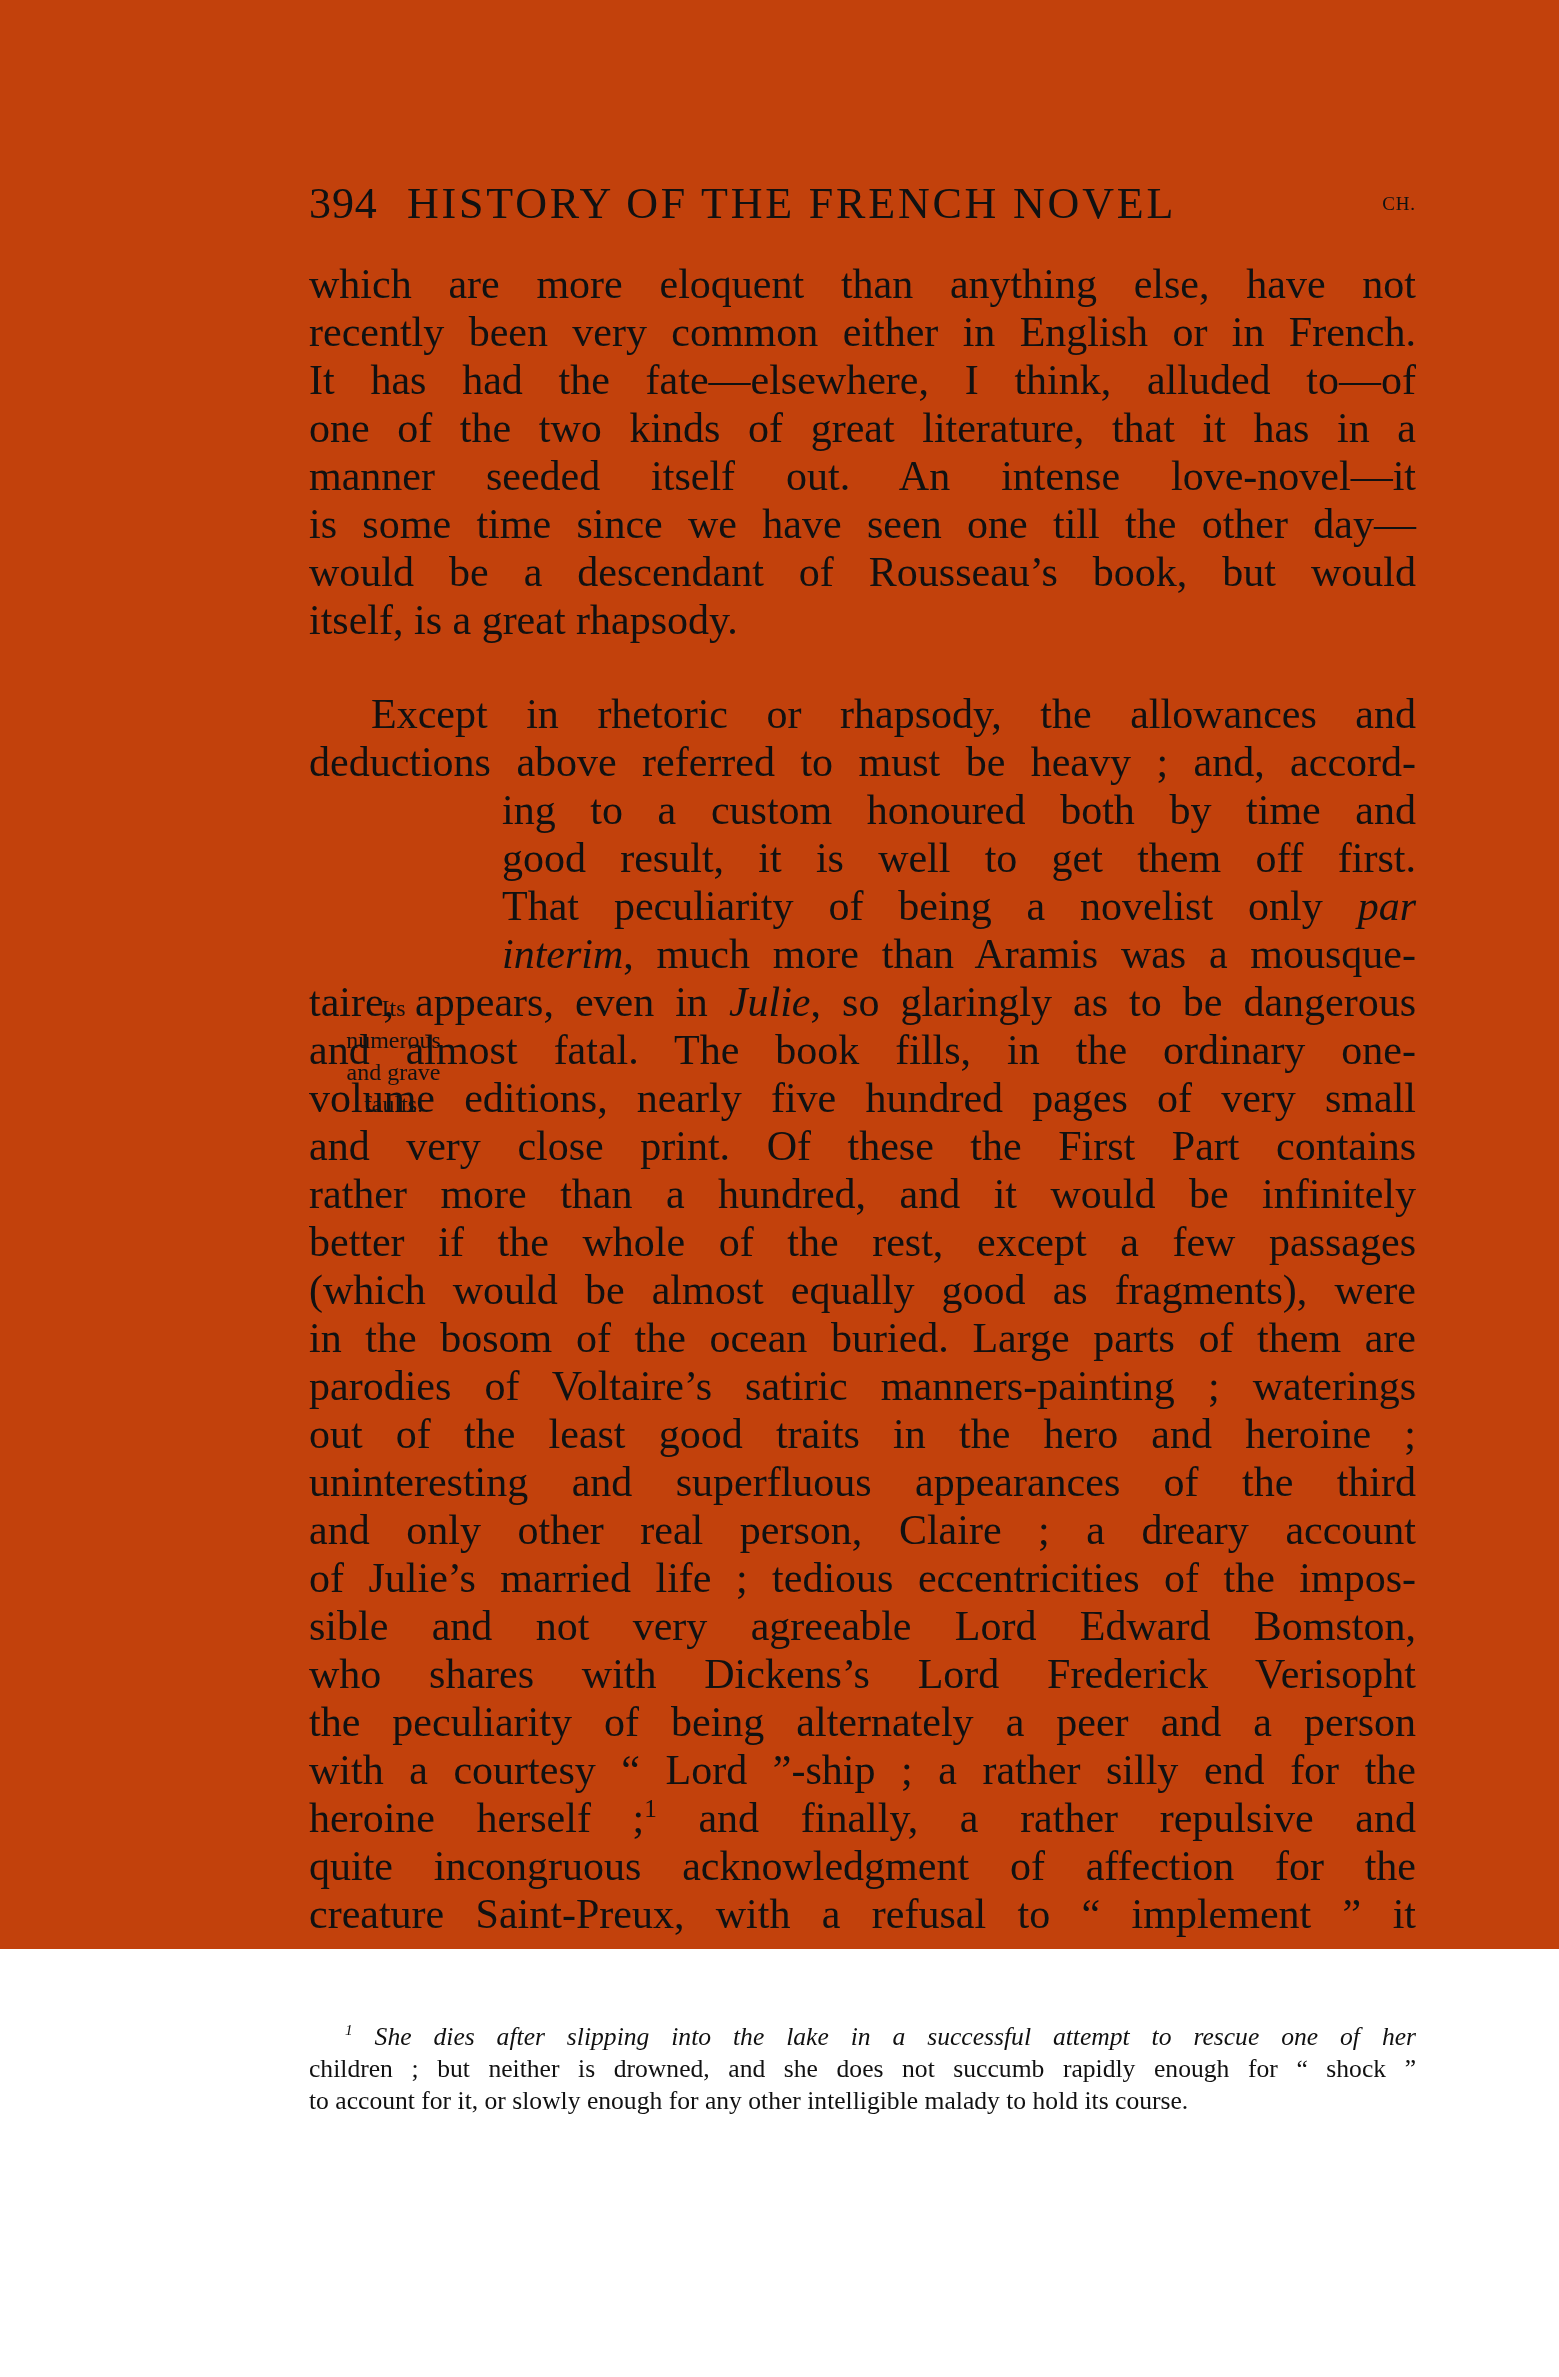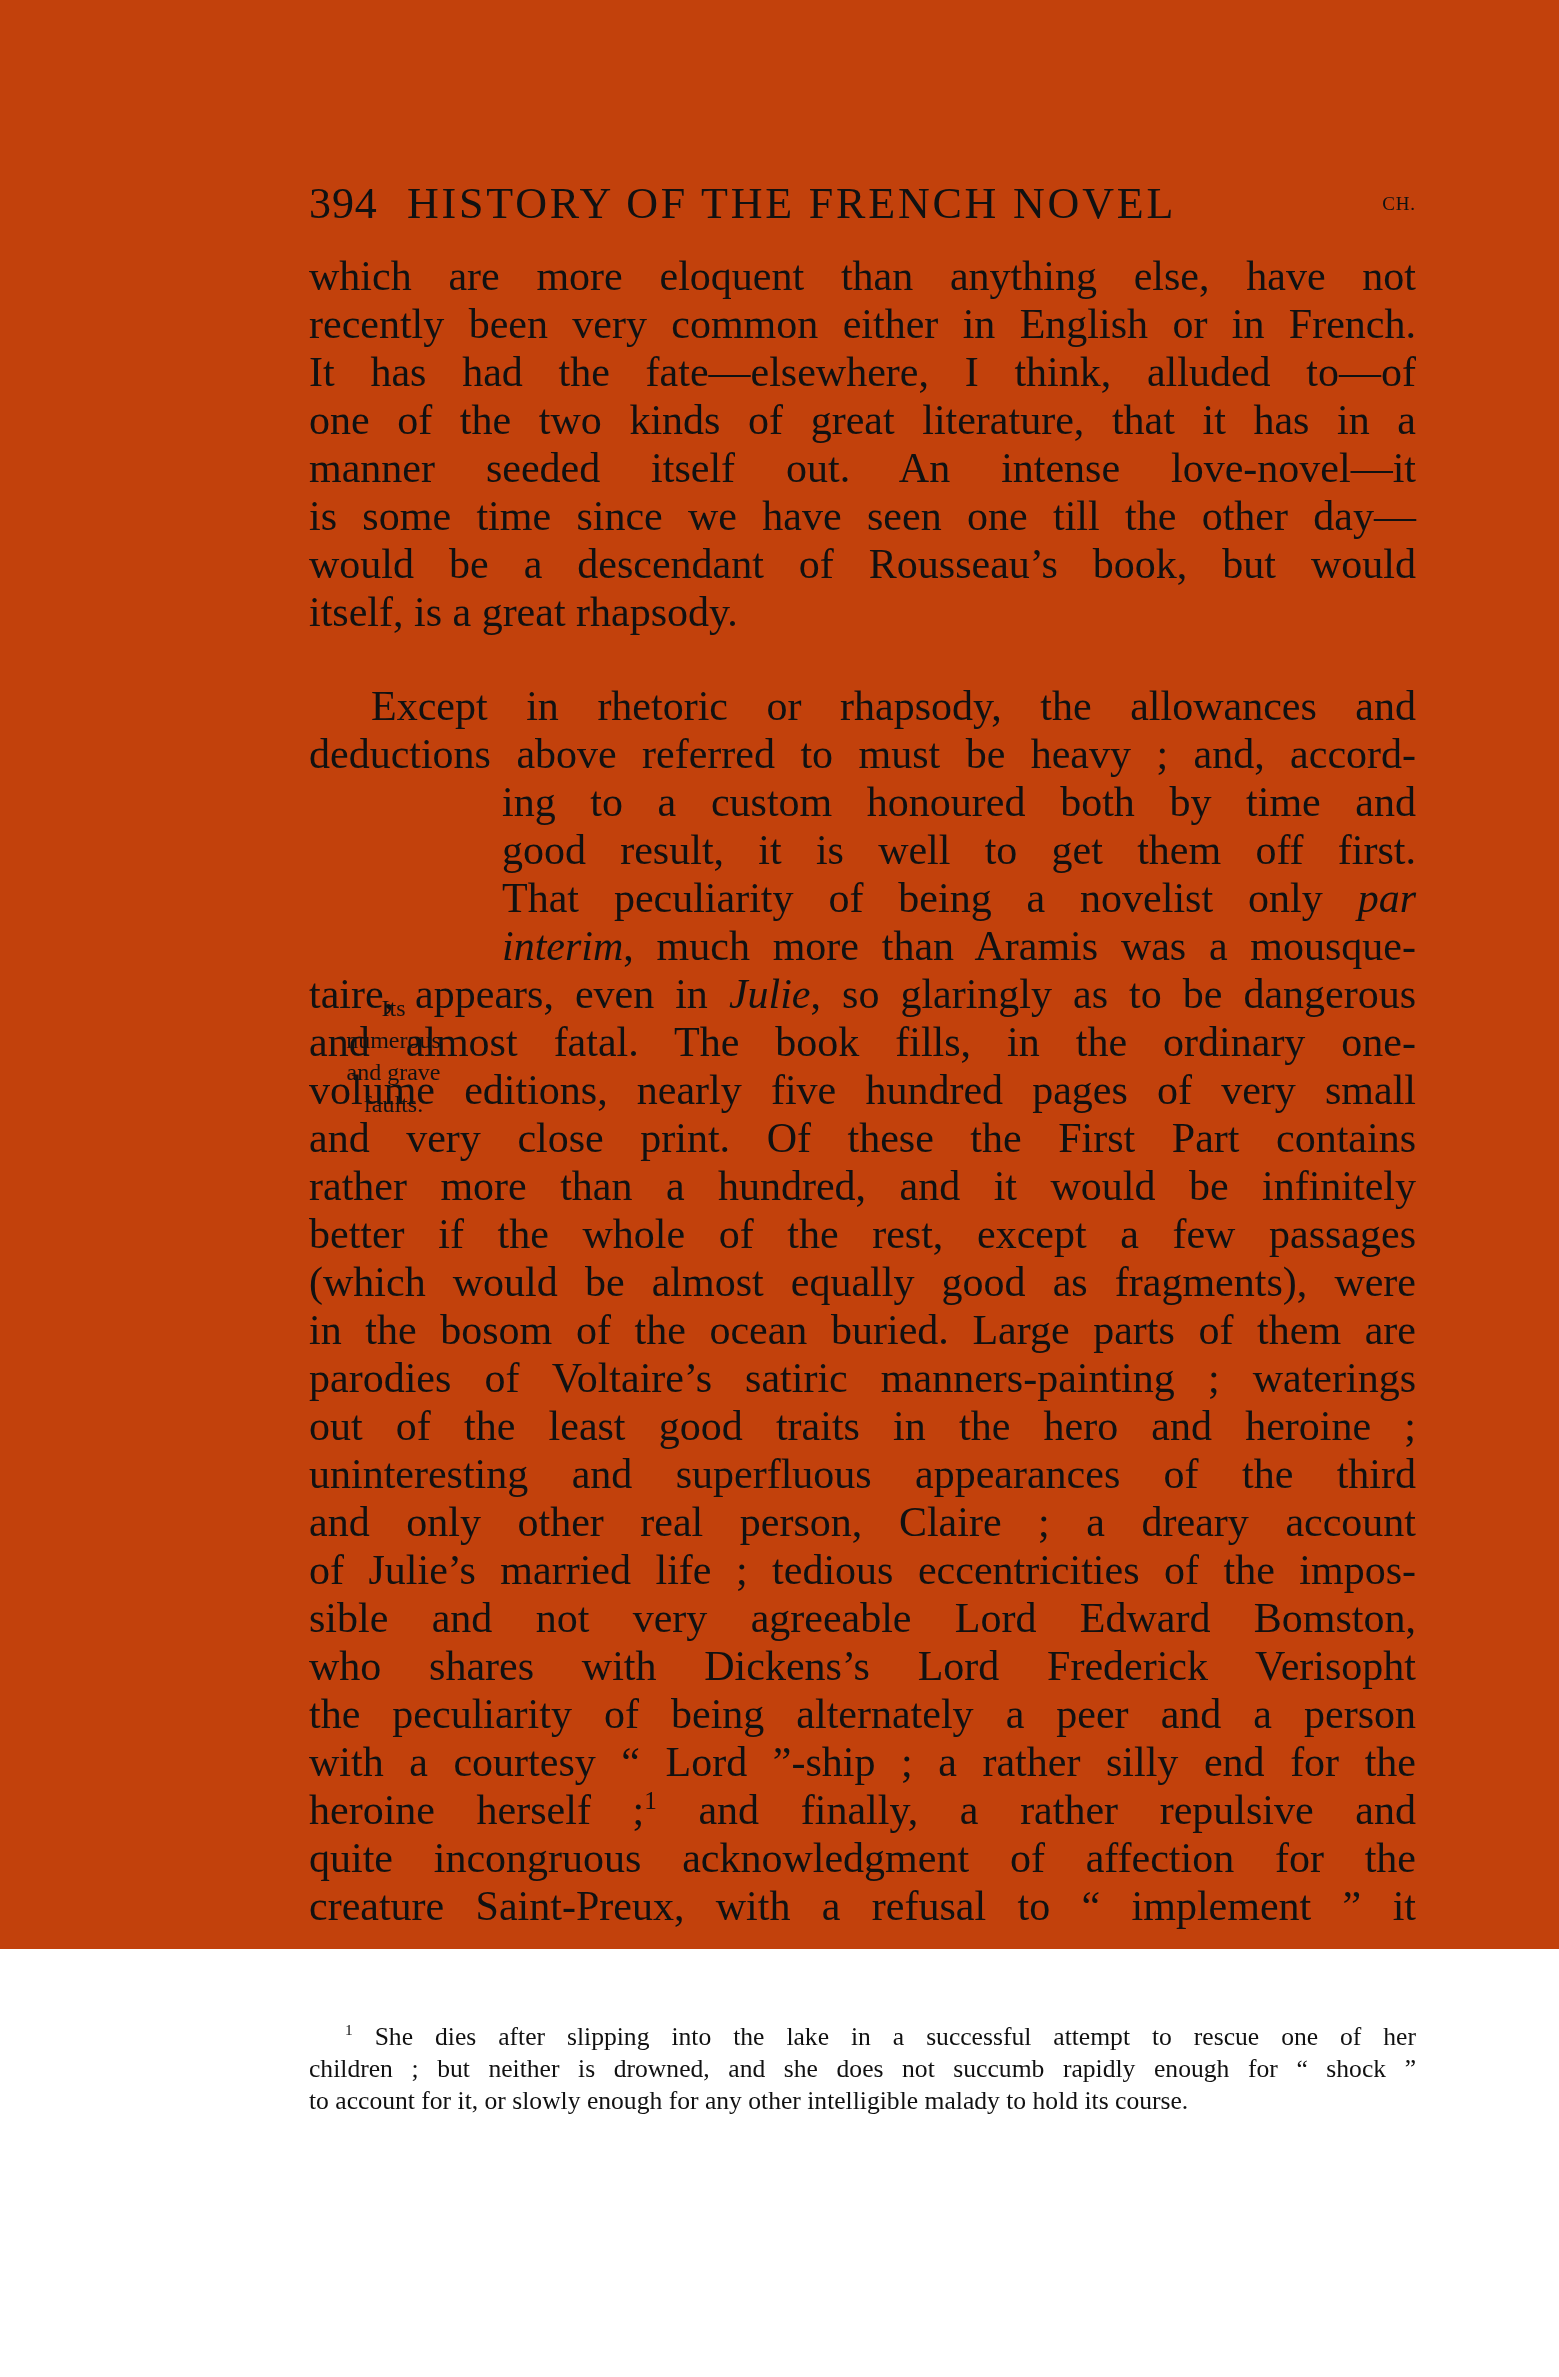--- a/index.html
+++ b/index.html
@@ -3,32 +3,32 @@
 <meta charset="utf-8">
 <style>
   html, body { margin:0; padding:0; background:#ffffff; }
   body { width:1560px; height:2377px; position:relative; overflow:hidden;
          font-family:"Liberation Serif","DejaVu Serif",serif; color:#111; }
   .page { position:absolute; left:0; top:0; width:1560px; height:1949px; background:#c2410c; }
   .header { position:absolute; left:309px; top:178px; width:1107px; height:57px; }
   .pgnum { position:absolute; left:0; top:0; font-size:44px; letter-spacing:0.9px; }
   .running { position:absolute; left:98px; top:0; font-size:44px; letter-spacing:2.8px;text-align:center; }
   .ch { position:absolute; right:0; top:15px; font-size:19px; letter-spacing:0.9px; }
-  .body { position:absolute; left:309px; top:252px; width:1107px; }
+  .body { position:absolute; left:309px; top:260px; width:1107px; }
   .line { height:48px; line-height:48px; font-size:42px; text-align:justify;
           text-align-last:justify; white-space:nowrap; overflow:visible; }
   .line.last { text-align-last:left; }
   .line.indent { padding-left:62px;margin-top:46px; }
   .line.narrow { margin-left:193px; }
   .line span { display:inline; }
   .sidenote { position:absolute; left:299px; top:992px; width:189px; text-align:center;
               font-size:24px; line-height:32px; }
   .footnote { position:absolute; left:309px; top:2021px; width:1107px; font-size:25.6px; }
   .fline { height:32px; line-height:32px; text-align:justify; text-align-last:justify; white-space:nowrap; }
-  .fline.first { padding-left:36px; }
+  .fline.first { padding-left:36px;font-style:italic; }
   .fline.last { text-align-last:left; }
   sup { font-size:60%; vertical-align:super; line-height:0; }
   i { font-style:italic; }
 </style>
 </head>
 <body>
 
 <div class="page">
 
   <div class="header">

